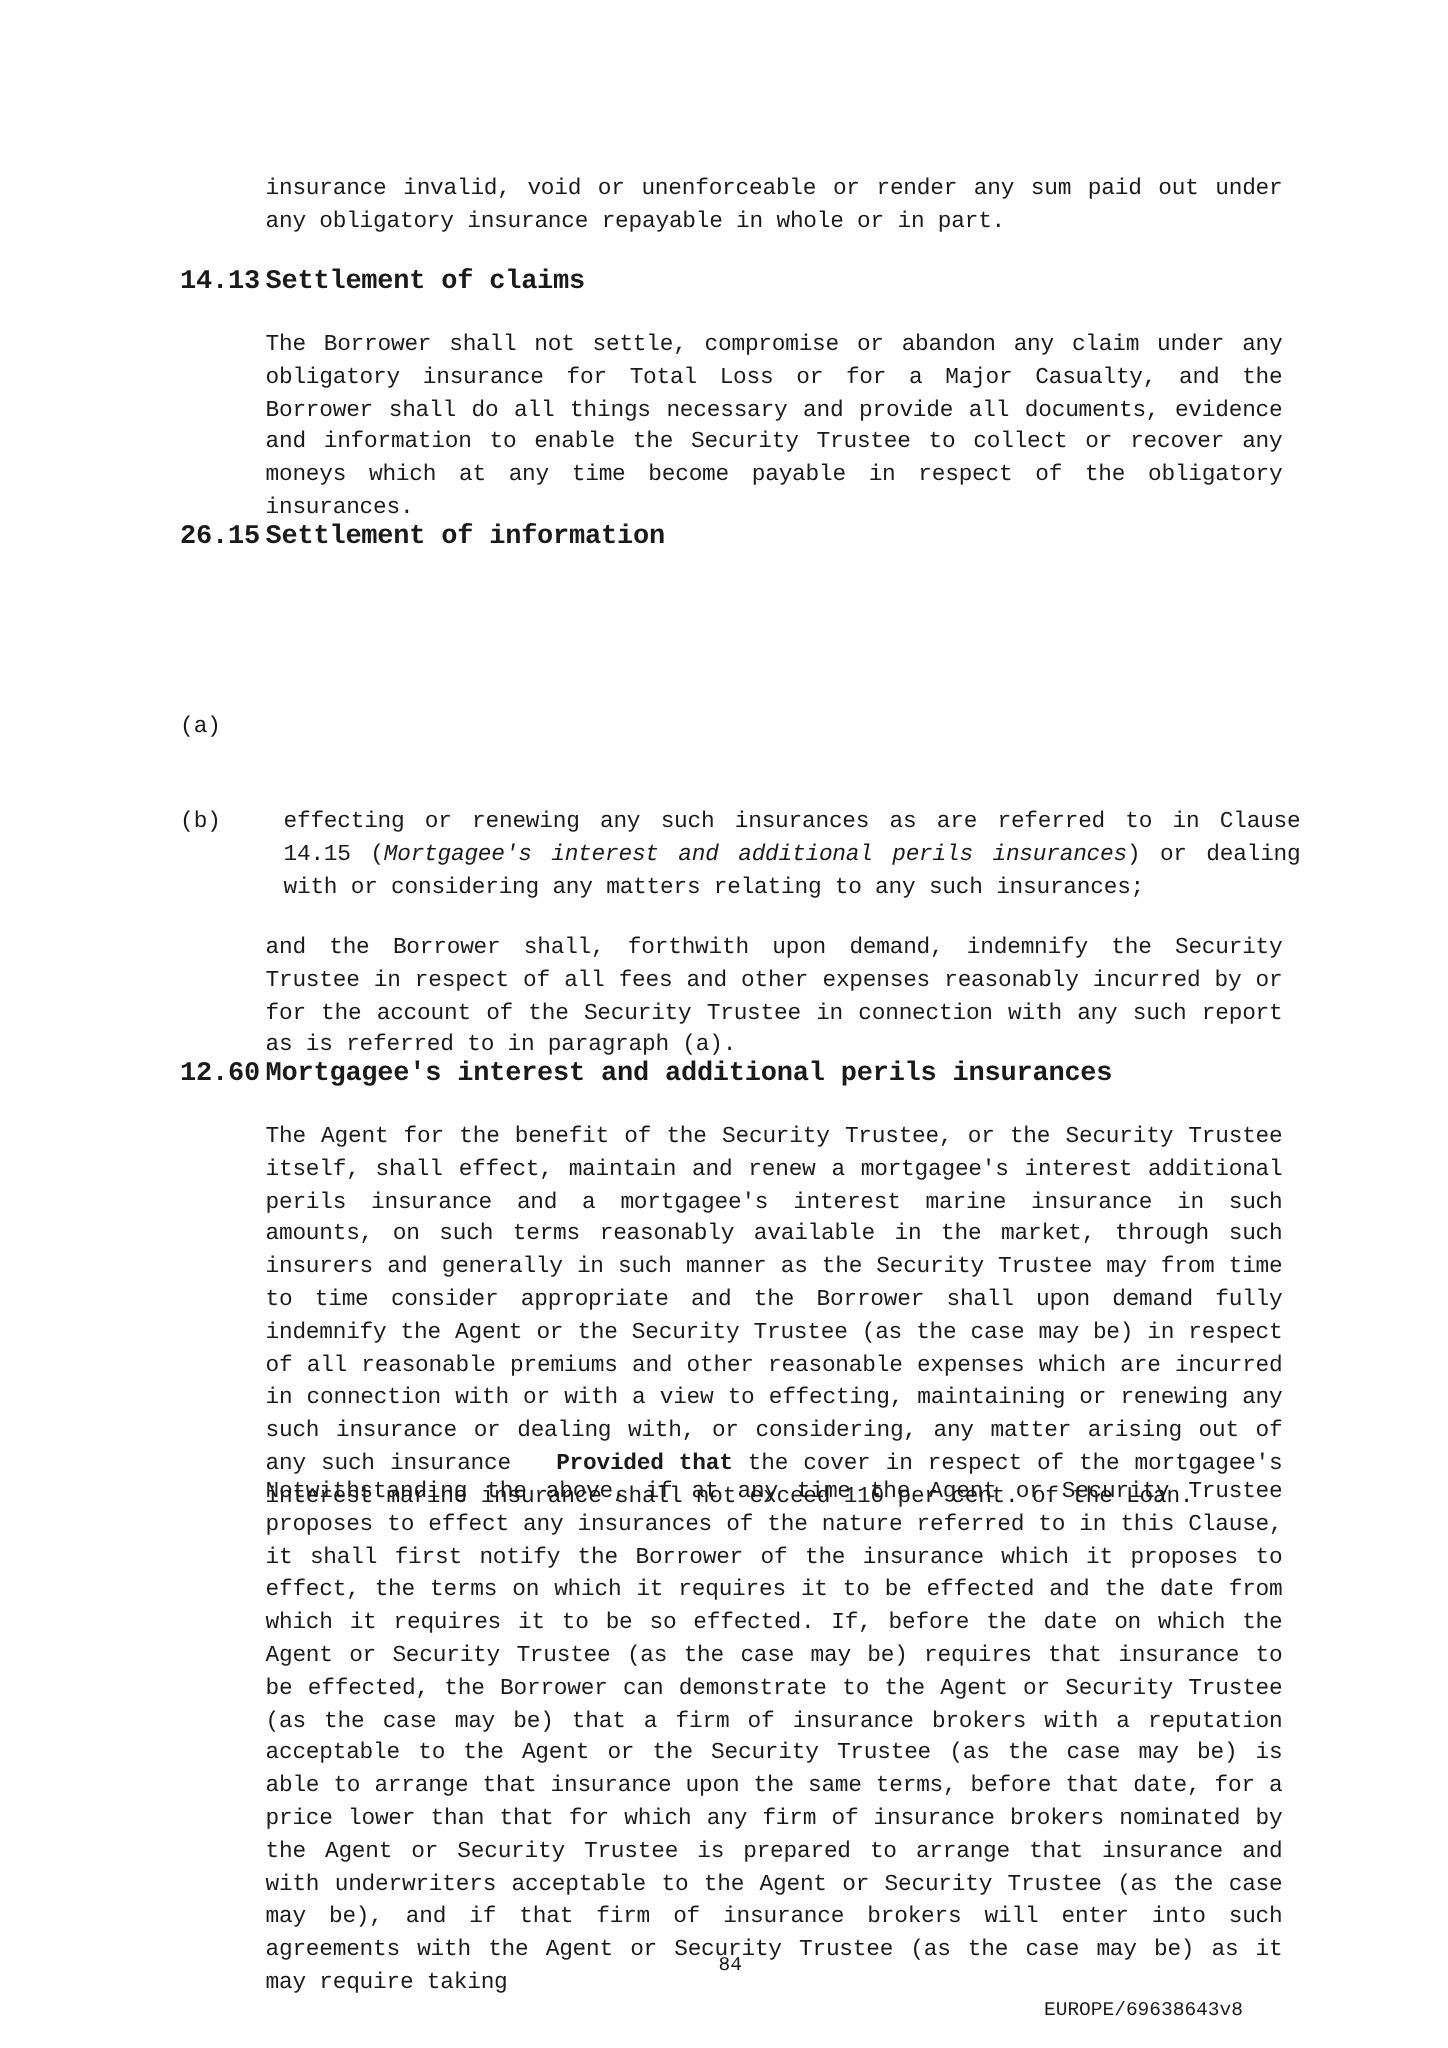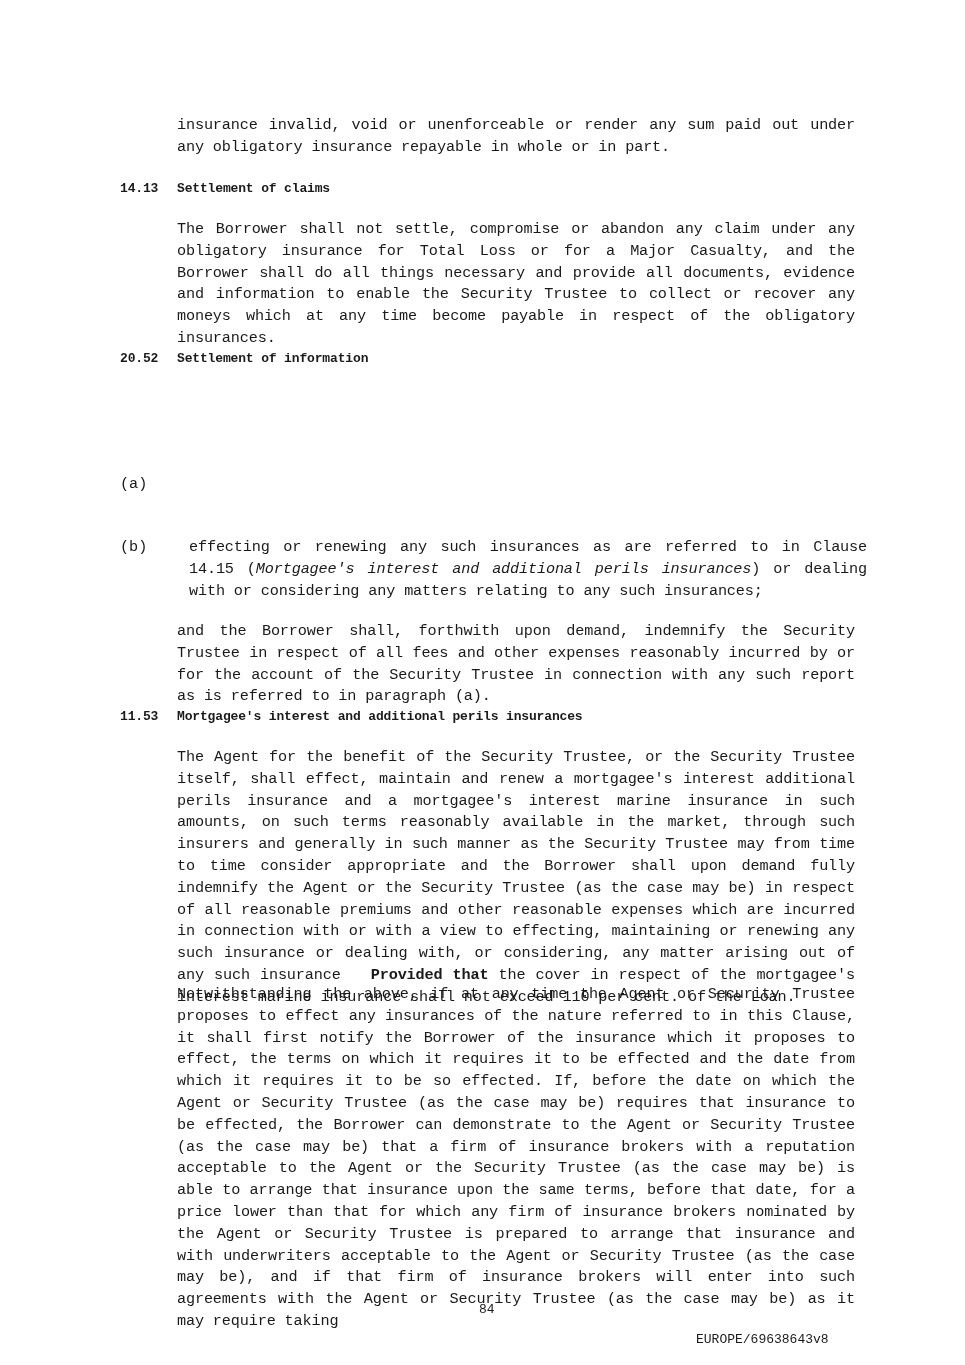--- a/index.html
+++ b/index.html
@@ -3,52 +3,52 @@
   <meta charset="utf-8">
   <style>
     html, body { margin: 0; padding: 0; background: #ffffff; }
     body {
       width: 965px; height: 1365px; position: relative; overflow: hidden;
       font-family: "Liberation Sans", sans-serif;
       color: #1a1a1a;
     }
     .page { position: absolute; left: 4px; top: 0; width: 965px; height: 1365px; font-family: Liberation Mono, monospace; }
     .block { position: absolute; left: 173px; width: 678px; font-size: 15.2px; line-height: 21.8px; text-align: justify; letter-spacing: -0.15px; }
-    .heading { position: absolute; left: 116px; font-size: 13px; font-weight: bold; line-height: 21.8px; letter-spacing: -0.15px; }
+    .heading { position: absolute; left: 116px; font-size: 18px; font-weight: bold; line-height: 21.8px; letter-spacing: -0.15px; }
     .heading .num { display: inline-block; width: 57px; }
     .item-label { position: absolute; left: 116px; font-size: 15.2px; line-height: 21.8px; }
     i { font-style: italic; }
     b { font-weight: bold; padding-left: 20px; }
     .footer { position: absolute; top: 1301px; font-size: 13px; line-height: 18px; }
   </style>
 </head>
 <body>
 
 <div class="page">
 
   <div class="block" style="top:115px;">insurance invalid, void or unenforceable or render any sum paid out under any obligatory insurance repayable in whole or in part.</div>
 
   <div class="heading" style="top:178px;">
     <span class="num">14.13</span><span>Settlement of claims</span>
   </div>
   <div class="block" style="top:219px;">The Borrower shall not settle, compromise or abandon any claim under any obligatory insurance for Total Loss or for a Major Casualty, and the Borrower shall do all things necessary and provide all documents, evidence and information to enable the Security Trustee to collect or recover any moneys which at any time become payable in respect of the obligatory insurances.</div>
 
   <div class="heading" style="top:348px;">
-    <span class="num">20.52</span><span>Settlement of information</span>
+    <span class="num">26.15</span><span>Settlement of information</span>
   </div>
 
   <div class="item-label" style="top:474px;">(a)</div>
 
   <div class="item-label" style="top:537px;">(b)</div>
   <div class="block" style="top:537px;margin-left:12px;"><span>effecting or renewing any such insurances as are referred to in Clause 14.15 (</span><i>Mortgagee's interest and additional perils insurances</i><span>) or dealing with or considering any matters relating to any such insurances;</span></div>
 
   <div class="block" style="top:621px;">and the Borrower shall, forthwith upon demand, indemnify the Security Trustee in respect of all fees and other expenses reasonably incurred by or for the account of the Security Trustee in connection with any such report as is referred to in paragraph (a).</div>
 
   <div class="heading" style="top:706px;">
-    <span class="num">11.53</span><span>Mortgagee's interest and additional perils insurances</span>
+    <span class="num">12.60</span><span>Mortgagee's interest and additional perils insurances</span>
   </div>
   <div class="block" style="top:747px;"><span>The Agent for the benefit of the Security Trustee, or the Security Trustee itself, shall effect, maintain and renew a mortgagee's interest additional perils insurance and a mortgagee's interest marine insurance in such amounts, on such terms reasonably available in the market, through such insurers and generally in such manner as the Security Trustee may from time to time consider appropriate and the Borrower shall upon demand fully indemnify the Agent or the Security Trustee (as the case may be) in respect of all reasonable premiums and other reasonable expenses which are incurred in connection with or with a view to effecting, maintaining or renewing any such insurance or dealing with, or considering, any matter arising out of any such insurance </span><b>Provided that</b><span> the cover in respect of the mortgagee's interest marine insurance shall not exceed 110 per cent. of the Loan.</span></div>
 
   <div class="block" style="top:984px;">Notwithstanding the above, if at any time the Agent or Security Trustee proposes to effect any insurances of the nature referred to in this Clause, it shall first notify the Borrower of the insurance which it proposes to effect, the terms on which it requires it to be effected and the date from which it requires it to be so effected.  If, before the date on which the Agent or Security Trustee (as the case may be) requires that insurance to be effected, the Borrower can demonstrate to the Agent or Security Trustee (as the case may be) that a firm of insurance brokers with a reputation acceptable to the Agent or the Security Trustee (as the case may be) is able to arrange that insurance upon the same terms, before that date, for a price lower than that for which any firm of insurance brokers nominated by the Agent or Security Trustee is prepared to arrange that insurance and with underwriters acceptable to the Agent or Security Trustee (as the case may be), and if that firm of insurance brokers will enter into such agreements with the Agent or Security Trustee (as the case may be) as it may require taking</div>
 
   <div class="footer" style="left:475px;">84</div>
   <div class="footer" style="left:692px;margin-top:30px;">EUROPE/69638643v8</div>
 
 </div>
 

